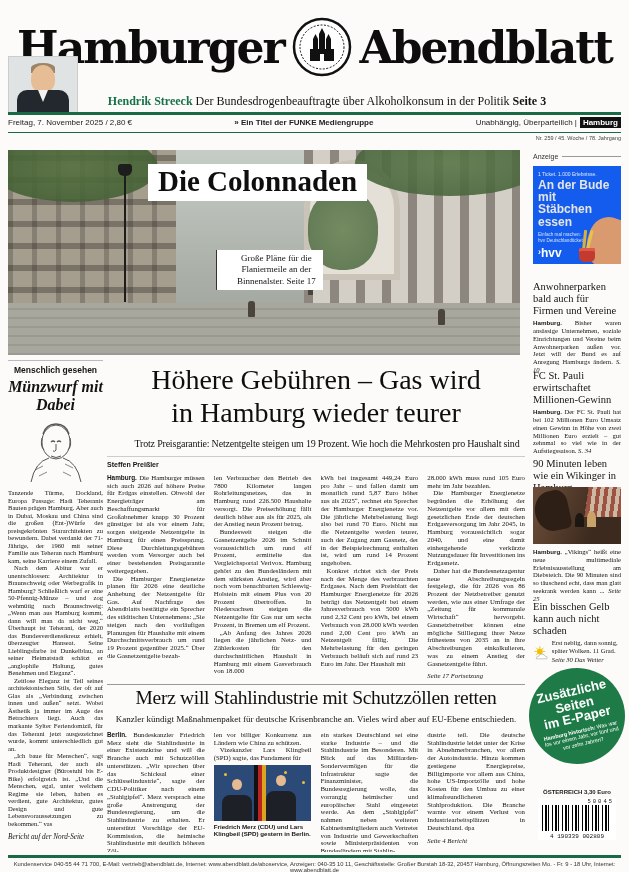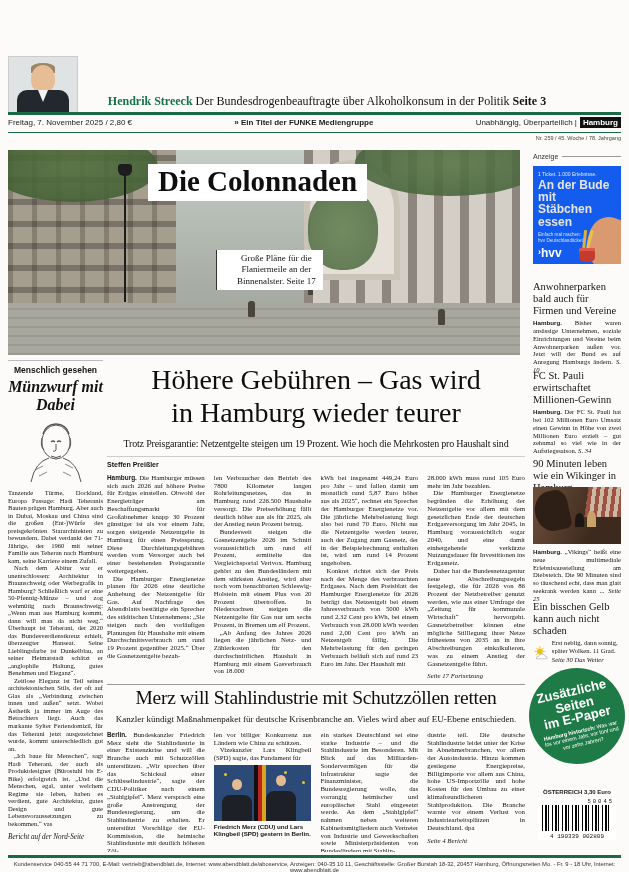--- a/index.html
+++ b/index.html
@@ -97,21 +97,21 @@
   .lc-kicker{left:8px;top:365px;width:95px;text-align:center;font-family:"Liberation Sans",sans-serif;font-weight:bold;font-size:8.5px;}
   .lc-title{left:8px;top:378px;width:95px;text-align:center;font-style:italic;font-weight:bold;font-size:16px;line-height:1.1;}
   .lc-portrait{left:25px;top:418px;width:62px;height:66px;}
   .lc-body{left:8px;top:489px;width:95px;height:340px;overflow:hidden;font-size:6.6px;line-height:1.14;text-align:justify;}
   .lc-body p{margin:0;}
   .lc-body p + p{text-indent:6px;}
   .lc-ref{left:8px;top:833px;width:95px;font-style:italic;font-size:7.2px;}
 
   
   .ma-hl{left:107px;top:364px;width:418px;text-align:center;font-size:28px;line-height:1.17;color:#0e0e0e;}
-  .ma-sub{left:107px;top:438px;width:418px;text-align:center;font-size:10px;letter-spacing:-0.2px;}
+  .ma-sub{left:118px;top:438px;width:418px;text-align:center;font-size:10px;letter-spacing:-0.2px;}
   .ma-rule{left:107px;top:456px;width:418px;height:1px;background:#ccc;}
   .ma-byline{left:107px;top:461px;width:418px;font-family:"Liberation Sans",sans-serif;font-weight:bold;font-size:7px;}
   .cols{left:107px;top:474px;width:418px;height:208px;display:grid;grid-template-columns:repeat(4,1fr);gap:9px;}
   .col{overflow:hidden;font-size:6.8px;line-height:1.14;text-align:justify;}
   .col p{margin:0;}
   .col p + p, .col .rest p{text-indent:6px;}
   .col .rest p:first-child{}
   .dl{font-family:"Liberation Sans",sans-serif;font-weight:bold;font-size:6.4px;}
   .cont{font-style:italic;margin-top:5px !important;text-indent:0 !important;}
 
@@ -129,20 +129,36 @@
 
   
   .ft-rule{left:8px;top:855px;width:613px;height:3px;background:#186b45;}
   .ft-text{left:8px;top:861px;width:613px;text-align:center;font-family:"Liberation Sans",sans-serif;font-size:5.8px;color:#333;}
 </style>
 </head>
 <body>
 
 <div class="page">
 
+  <div class="abs brandrow">
+    <span class="brand">Hamburger</span>
+    <svg class="crest" viewBox="0 0 60 60">
+      <circle cx="30" cy="30" r="28" fill="#fff" stroke="#111" stroke-width="2.5"></circle>
+      <circle cx="30" cy="30" r="22" fill="none" stroke="#111" stroke-width="1" stroke-dasharray="2 1.5"></circle>
+      <rect x="18" y="32" width="24" height="12" fill="#111"></rect>
+      <rect x="21" y="22" width="5" height="12" fill="#111"></rect>
+      <rect x="34" y="22" width="5" height="12" fill="#111"></rect>
+      <rect x="27" y="17" width="6" height="17" fill="#111"></rect>
+      <polygon points="27,17 33,17 30,11" fill="#111"></polygon>
+      <polygon points="21,22 26,22 23.5,17" fill="#111"></polygon>
+      <polygon points="34,22 39,22 36.5,17" fill="#111"></polygon>
+      <rect x="28" y="37" width="4" height="7" fill="#fff"></rect>
+    </svg>
+    <span class="brand">Abendblatt</span>
+  </div>
 
   <div class="abs streeck-photo">
     <div class="sp-hair"></div>
     <div class="sp-head"></div>
     <div class="sp-suit"></div>
     <div class="sp-shirt"></div>
   </div>
 
   <div class="abs teaser">
     <span class="name">Hendrik Streeck</span>

